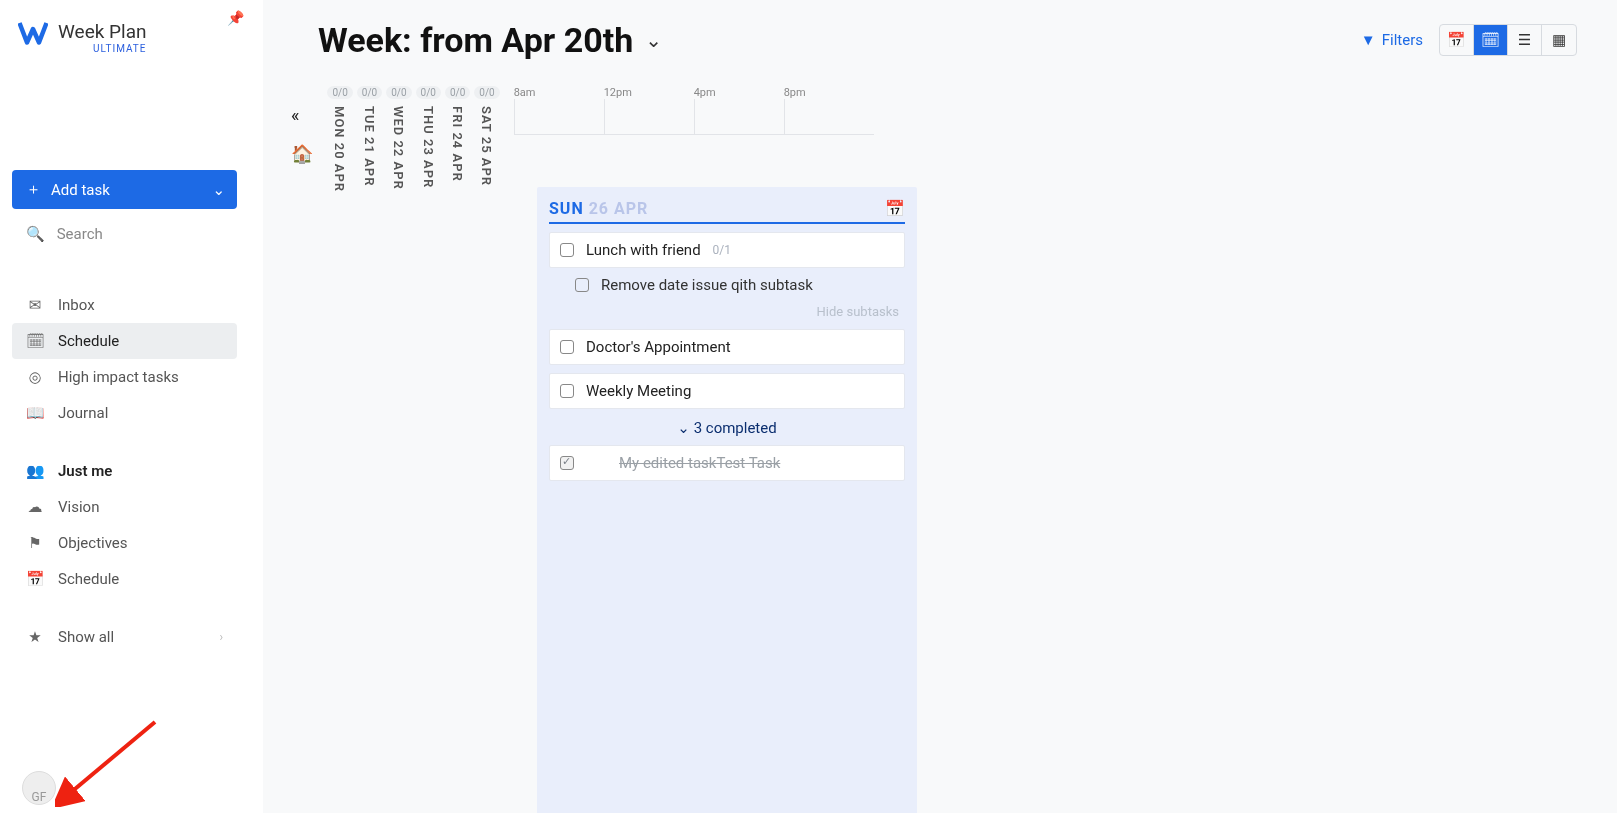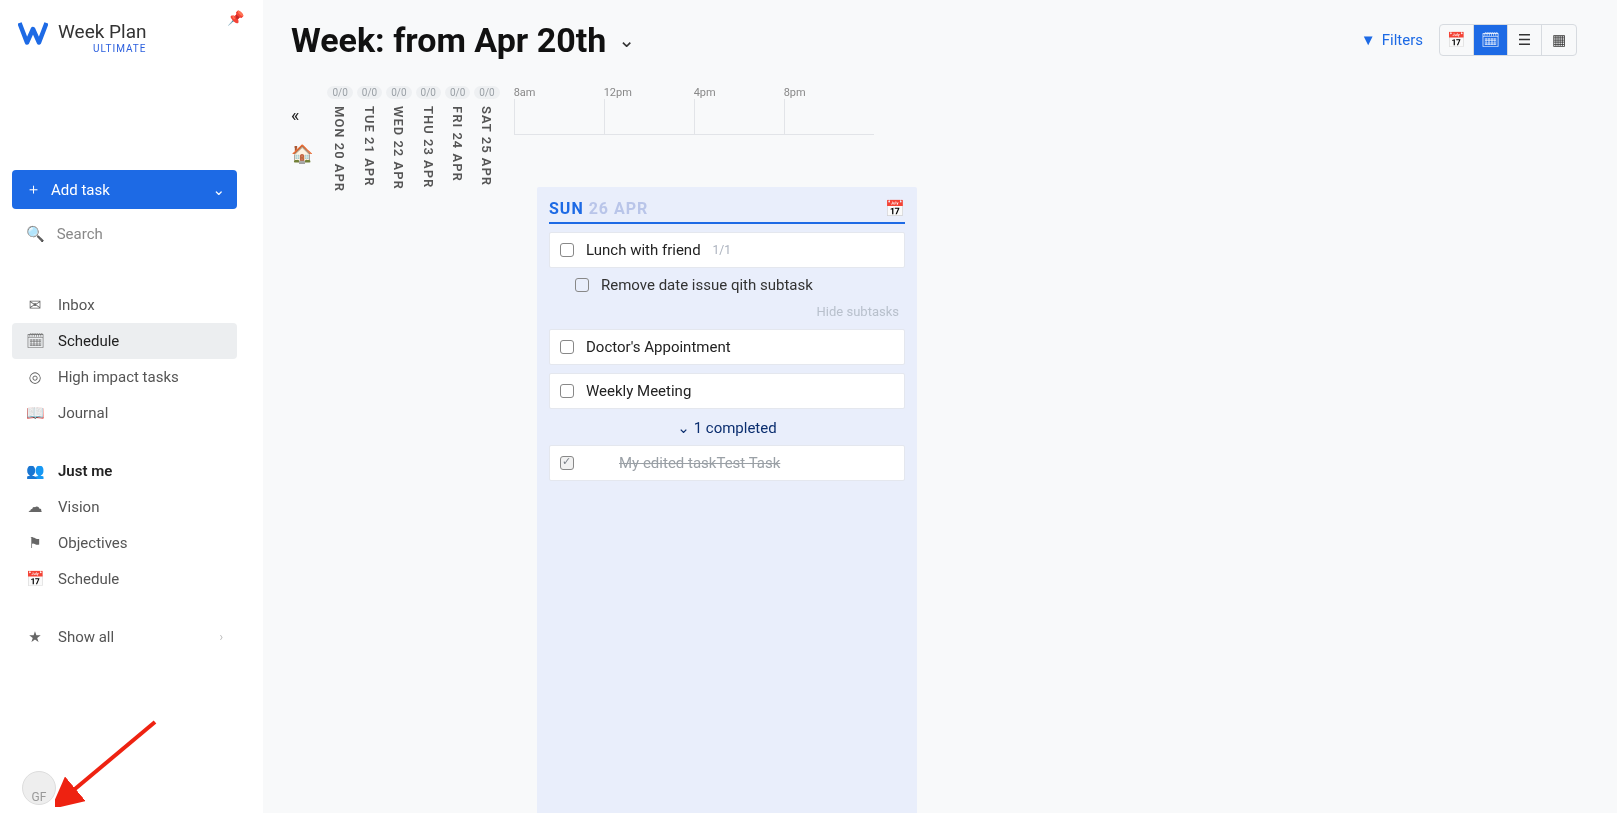--- a/index.html
+++ b/index.html
@@ -18,21 +18,21 @@
   .nav-item{display:flex;align-items:center;gap:14px;padding:9px 14px;color:#555;font-size:15px;border-radius:4px;width:225px;cursor:pointer;}
   .nav-item.active{background:#eceef0;color:#222;}
   .nav-item .icon{width:18px;text-align:center;color:#666;}
   .nav-sep{height:22px;}
   .nav-item.bold{color:#222;font-weight:600;}
   .nav-item .chev-r{margin-left:auto;color:#bbb;font-size:12px;}
   .avatar{position:absolute;left:22px;bottom:8px;width:34px;height:34px;border-radius:50%;background:#eee;color:#999;font-size:12px;display:flex;align-items:flex-end;justify-content:center;border:1px solid #ddd;}
   .arrow-annot{position:absolute;left:55px;bottom:2px;}
   .arrow-annot svg{width:110px;height:90px;}
   
-  .mh{display:flex;align-items:center;justify-content:space-between;}
+  .mh{display:flex;align-items:center;justify-content:space-between;margin-left:27px;}
   .mh-left{display:flex;align-items:center;gap:12px;}
   .mh-title{font-size:34px;font-weight:700;color:#111;}
   .mh-chev{font-size:20px;color:#333;}
   .mh-right{display:flex;align-items:center;gap:6px;}
   .filters{display:flex;align-items:center;gap:6px;color:#1d6ae5;font-size:15px;padding:6px 10px;cursor:pointer;}
   .view-btns{display:flex;border:1px solid #d7dbe0;border-radius:4px;overflow:hidden;}
   .view-btn{width:34px;height:30px;display:flex;align-items:center;justify-content:center;border-right:1px solid #d7dbe0;color:#333;cursor:pointer;font-size:15px;}
   .view-btn:last-child{border-right:none;}
   .view-btn.active{background:#1d6ae5;color:#fff;}
   
@@ -236,41 +236,41 @@
         <span class="dp-day">SUN</span>
         <span class="dp-date">26 APR</span>
       </div>
       <span class="dp-cal">📅</span>
     </div>
 
     <div class="tasks-gap"></div>
     <div class="task">
       <span class="cb"></span>
       <span class="title">Lunch with friend</span>
-      <span class="meta">1/1</span>
+      <span class="meta">0/1</span>
     </div>
     <div class="subtask">
       <span class="cb" style="width:14px;height:14px;border:1.5px solid #888;border-radius:3px;"></span>
       <span>Remove date issue qith subtask</span>
     </div>
     <div class="hide-sub">Hide subtasks</div>
 
     <div class="task">
       <span class="cb"></span>
       <span class="title">Doctor's Appointment</span>
     </div>
     <div class="tasks-gap"></div>
     <div class="task">
       <span class="cb"></span>
       <span class="title">Weekly Meeting</span>
     </div>
 
     <div class="completed-bar">
       <span>⌄</span>
-      <span>1 completed</span>
+      <span>3 completed</span>
     </div>
 
     <div class="task done">
       <span class="cb"></span>
       <span class="title">My edited taskTest Task</span>
     </div>
   </div>
 </div>
 
 </body></html>

